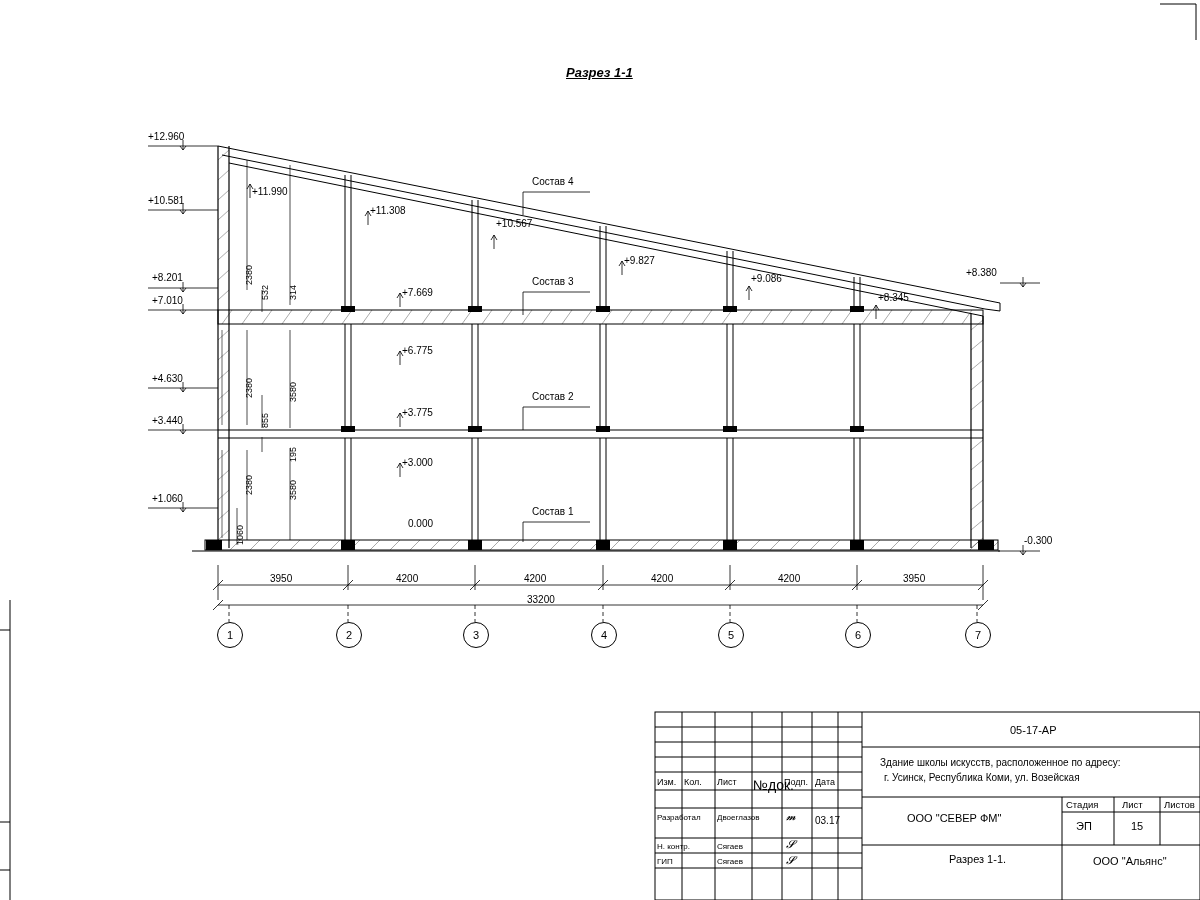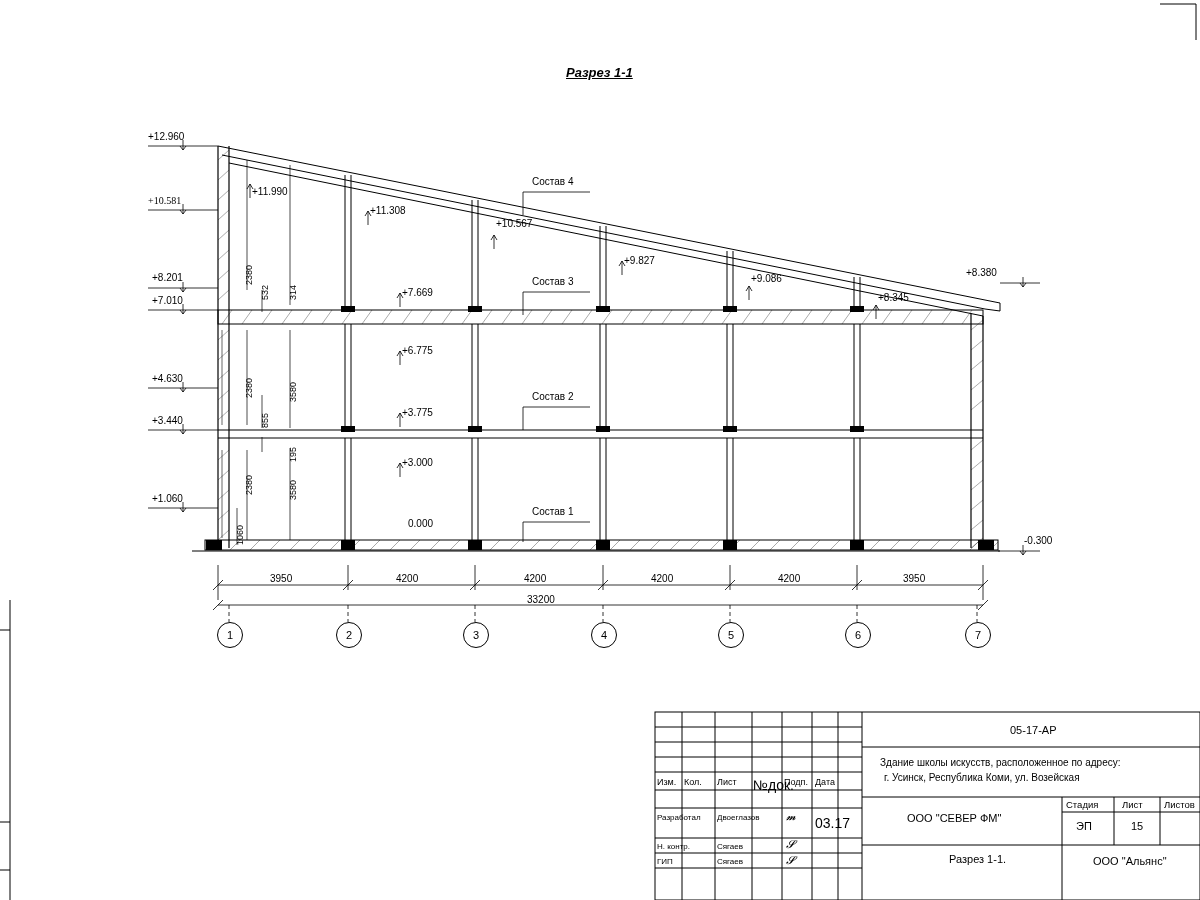--- a/index.html
+++ b/index.html
@@ -321,21 +321,21 @@
       <path d="M237 508 L237 545"></path>
     </g>
 
     <g stroke="#000" stroke-width="0.6">
       <path d="M222 330 L222 425"></path>
       <path d="M222 450 L222 538"></path>
     </g>
   </svg>
 
   <div class="elev" style="left:148px;top:131px;">+12.960</div>
-  <div class="elev" style="left:148px;top:195px;font-family:Liberation Serif, serif;">+10.581</div>
+  <div class="elev" style="left:148px;top:195px;">+10.581</div>
   <div class="elev" style="left:152px;top:272px;">+8.201</div>
   <div class="elev" style="left:152px;top:295px;">+7.010</div>
   <div class="elev" style="left:152px;top:373px;">+4.630</div>
   <div class="elev" style="left:152px;top:415px;">+3.440</div>
   <div class="elev" style="left:152px;top:493px;">+1.060</div>
 
   <div class="elev" style="left:966px;top:267px;">+8.380</div>
   <div class="elev" style="left:1024px;top:535px;">-0.300</div>
 
   <div class="elev" style="left:252px;top:186px;">+11.990</div>
@@ -423,21 +423,21 @@
   <div class="abs lbl-sm" style="left:657px;top:777px;">Изм.</div>
   <div class="abs lbl-sm" style="left:684px;top:777px;">Кол.</div>
   <div class="abs lbl-sm" style="left:717px;top:777px;">Лист</div>
   <div class="abs lbl-sm" style="left:753px;top:777px;font-size:14px;">№док.</div>
   <div class="abs lbl-sm" style="left:784px;top:777px;">Подп.</div>
   <div class="abs lbl-sm" style="left:815px;top:777px;">Дата</div>
 
   <div class="abs lbl-sm" style="left:657px;top:813px;font-size:8px;">Разработал</div>
   <div class="abs lbl-sm" style="left:717px;top:813px;font-size:8px;">Двоеглазов</div>
   <div class="abs sig" style="left:786px;top:810px;">𝓶</div>
-  <div class="abs lbl-sm" style="left:815px;top:815px;font-size:14px;">03.17</div>
+  <div class="abs lbl-sm" style="left:815px;top:815px;font-size:10px;">03.17</div>
 
   <div class="abs lbl-sm" style="left:657px;top:842px;font-size:8px;">Н. контр.</div>
   <div class="abs lbl-sm" style="left:717px;top:842px;font-size:8px;">Сягаев</div>
   <div class="abs sig" style="left:786px;top:838px;">𝓢</div>
 
   <div class="abs lbl-sm" style="left:657px;top:857px;font-size:8px;">ГИП</div>
   <div class="abs lbl-sm" style="left:717px;top:857px;font-size:8px;">Сягаев</div>
   <div class="abs sig" style="left:786px;top:854px;">𝓢</div>
 
   <div class="abs lbl" style="left:907px;top:812px;font-size:11px;">ООО "СЕВЕР ФМ"</div>

